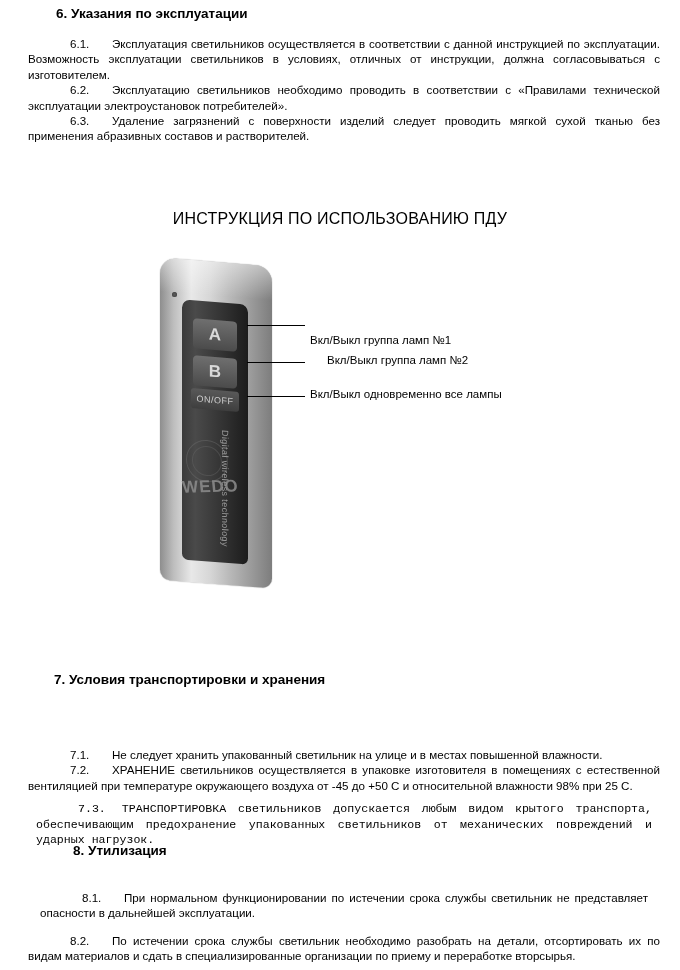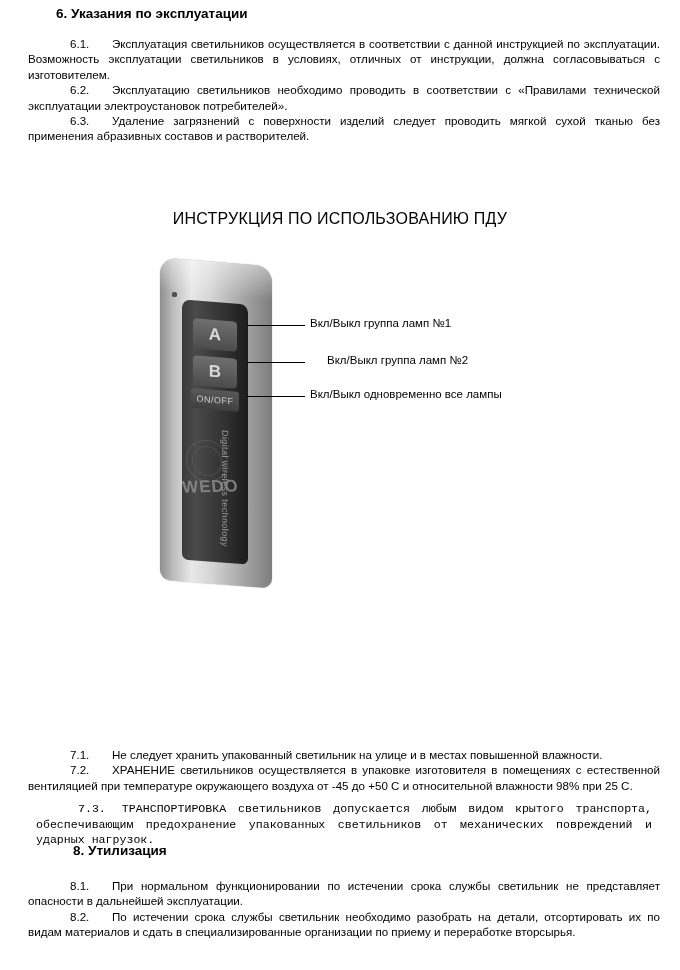--- a/index.html
+++ b/index.html
@@ -168,21 +168,21 @@
     opacity: 0.4;
     transform: skewY(4.5deg);
   }
 
   
   .callout {
     position: absolute;
     font-size: 11.5px;
     white-space: nowrap;
   }
-  .c1 { left: 310px; top: 317px; }
+  .c1 { left: 310px; top: 334px; }
   .c2 { left: 310px; top: 354px; padding-left: 17px; }
   .c3 { left: 310px; top: 388px; }
   .leader {
     position: absolute;
     height: 1px;
     background: #000;
   }
   .l1 { left: 247px; top: 325px; width: 58px; }
   .l2 { left: 247px; top: 362px; width: 58px; }
   .l3 { left: 247px; top: 396px; width: 58px; }
@@ -223,27 +223,28 @@
   </div>
 
   <div class="leader l1"></div>
   <div class="leader l2"></div>
   <div class="leader l3"></div>
 
   <div class="callout c1">Вкл/Выкл группа ламп №1</div>
   <div class="callout c2">Вкл/Выкл группа ламп №2</div>
   <div class="callout c3">Вкл/Выкл одновременно все лампы</div>
 
+  <h2 class="section-heading s7">7.  Условия транспортировки и хранения</h2>
 
   <div class="body-block b7">
     <p style="margin:0;"><span class="indent"></span><span class="numlbl">7.1.</span><span class="gap"></span><span>Не следует хранить упакованный светильник на улице и в местах повышенной влажности.</span></p>
     <p style="margin:0;"><span class="indent"></span><span class="numlbl">7.2.</span><span class="gap"></span><span>ХРАНЕНИЕ светильников осуществляется в упаковке изготовителя в помещениях с естественной вентиляцией при температуре окружающего воздуха от -45 до +50 С и относительной влажности 98% при 25 С.</span></p>
     <p style="margin:8px;font-family:Liberation Mono, monospace;"><span class="indent"></span><span class="numlbl">7.3.</span><span class="gap"></span><span>ТРАНСПОРТИРОВКА светильников допускается любым видом крытого транспорта, обеспечивающим предохранение упакованных светильников от механических повреждений и ударных нагрузок.</span></p>
   </div>
 
   <h2 class="section-heading s8">8.  Утилизация</h2>
 
   <div class="body-block b8">
-    <p style="margin:0;"><span class="indent"></span><span class="numlbl">8.1.</span><span class="gap"></span><span>При нормальном функционировании по истечении срока службы светильник не представляет опасности в дальнейшей эксплуатации.</span></p>
+    <p style="margin:12px;"><span class="indent"></span><span class="numlbl">8.1.</span><span class="gap"></span><span>При нормальном функционировании по истечении срока службы светильник не представляет опасности в дальнейшей эксплуатации.</span></p>
     <p style="margin:0;"><span class="indent"></span><span class="numlbl">8.2.</span><span class="gap"></span><span>По истечении срока службы светильник необходимо разобрать на детали, отсортировать их по видам материалов и сдать в специализированные организации по приему и переработке вторсырья.</span></p>
   </div>
 
 </div>
 
 </body></html>

